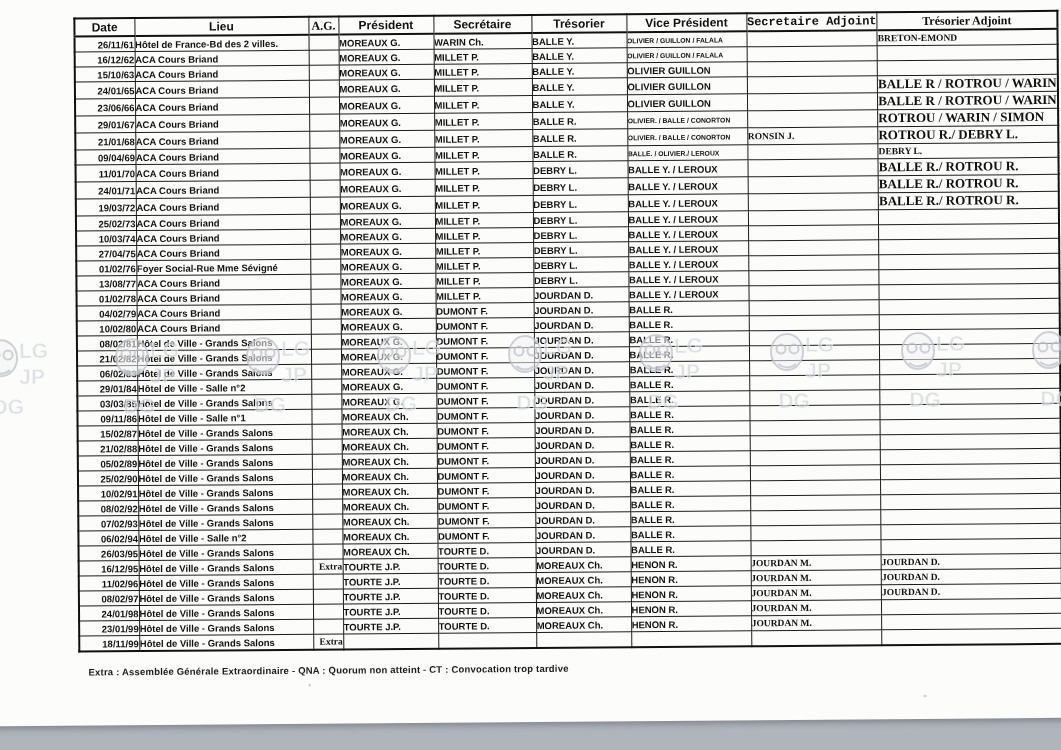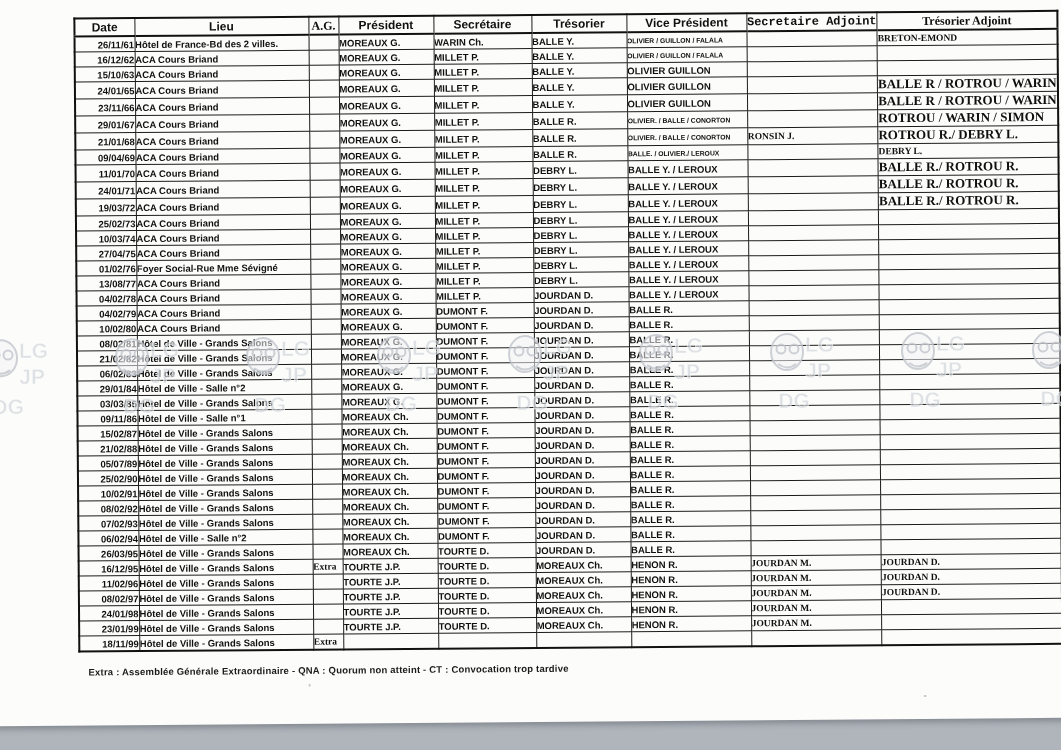--- a/index.html
+++ b/index.html
@@ -28,21 +28,21 @@
   table.assemblees thead th{
     height:16px;font-size:12px;font-weight:bold;text-align:center;
     border-bottom:2px solid #111;
   }
   th.h-ag{font-family:"Liberation Serif", serif;font-size:10px;}
   th.h-serif{font-family:"Liberation Serif", serif;font-size:11px;}
   th.no-right{border-right:none;font-family:Liberation Mono, monospace;}
   table.assemblees tbody td{height:14px;font-size:9.5px;font-weight:bold;}
   td.c-date{text-align:right;font-size:9.5px;}
   td.c-lieu{padding-left:8px;}
-  td.c-ag{font-family:"Liberation Serif", serif;font-weight:normal;font-size:9px;text-align:left;}
+  td.c-ag{font-family:"Liberation Serif", serif;font-weight:normal;font-size:9px;text-align:right;}
   td.c-name{padding-left:8px;}
   td.c-vp{padding-left:7px;}
   td.c-vp.small{font-size:6.8px;}
   td.c-adj{font-family:"Liberation Serif", serif;font-weight:normal;font-size:8.5px;padding-left:12px;}
   td.c-adj.small{font-size:13px;}
   .footnote{
     position:absolute;left:100px;top:681px;
     font-size:9.5px;font-weight:bold;color:#1b1b1b;letter-spacing:0.2px;
     white-space:nowrap;
   }
@@ -122,21 +122,21 @@
           <td class="c-lieu">ACA Cours Briand</td>
           <td class="c-ag"></td>
           <td class="c-name">MOREAUX G.</td>
           <td class="c-name">MILLET P.</td>
           <td class="c-name">BALLE Y.</td>
           <td class="c-vp">OLIVIER GUILLON</td>
           <td class="c-adj"></td>
           <td class="c-adj small">BALLE R / ROTROU / WARIN</td>
         </tr>
         <tr>
-          <td class="c-date">23/11/66</td>
+          <td class="c-date">23/06/66</td>
           <td class="c-lieu">ACA Cours Briand</td>
           <td class="c-ag"></td>
           <td class="c-name">MOREAUX G.</td>
           <td class="c-name">MILLET P.</td>
           <td class="c-name">BALLE Y.</td>
           <td class="c-vp">OLIVIER GUILLON</td>
           <td class="c-adj"></td>
           <td class="c-adj small">BALLE R / ROTROU / WARIN</td>
         </tr>
         <tr>
@@ -254,21 +254,21 @@
           <td class="c-lieu">ACA Cours Briand</td>
           <td class="c-ag"></td>
           <td class="c-name">MOREAUX G.</td>
           <td class="c-name">MILLET P.</td>
           <td class="c-name">DEBRY L.</td>
           <td class="c-vp">BALLE Y. / LEROUX</td>
           <td class="c-adj"></td>
           <td class="c-adj"></td>
         </tr>
         <tr>
-          <td class="c-date">04/02/78</td>
+          <td class="c-date">01/02/78</td>
           <td class="c-lieu">ACA Cours Briand</td>
           <td class="c-ag"></td>
           <td class="c-name">MOREAUX G.</td>
           <td class="c-name">MILLET P.</td>
           <td class="c-name">JOURDAN D.</td>
           <td class="c-vp">BALLE Y. / LEROUX</td>
           <td class="c-adj"></td>
           <td class="c-adj"></td>
         </tr>
         <tr>
@@ -375,21 +375,21 @@
           <td class="c-lieu">Hôtel de Ville - Grands Salons</td>
           <td class="c-ag"></td>
           <td class="c-name">MOREAUX Ch.</td>
           <td class="c-name">DUMONT F.</td>
           <td class="c-name">JOURDAN D.</td>
           <td class="c-vp">BALLE R.</td>
           <td class="c-adj"></td>
           <td class="c-adj"></td>
         </tr>
         <tr>
-          <td class="c-date">05/07/89</td>
+          <td class="c-date">05/02/89</td>
           <td class="c-lieu">Hôtel de Ville - Grands Salons</td>
           <td class="c-ag"></td>
           <td class="c-name">MOREAUX Ch.</td>
           <td class="c-name">DUMONT F.</td>
           <td class="c-name">JOURDAN D.</td>
           <td class="c-vp">BALLE R.</td>
           <td class="c-adj"></td>
           <td class="c-adj"></td>
         </tr>
         <tr>

